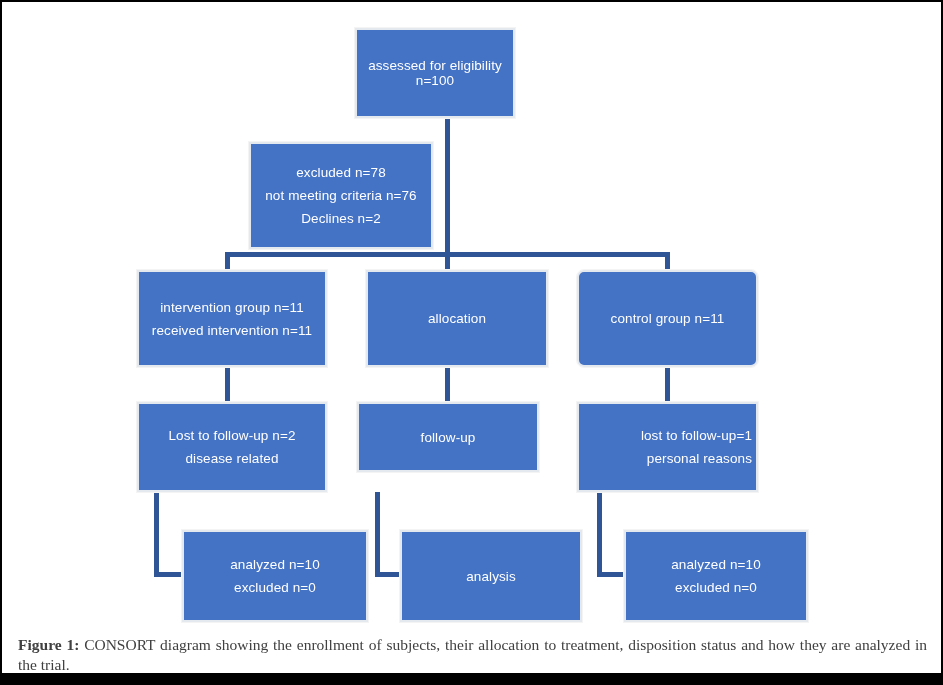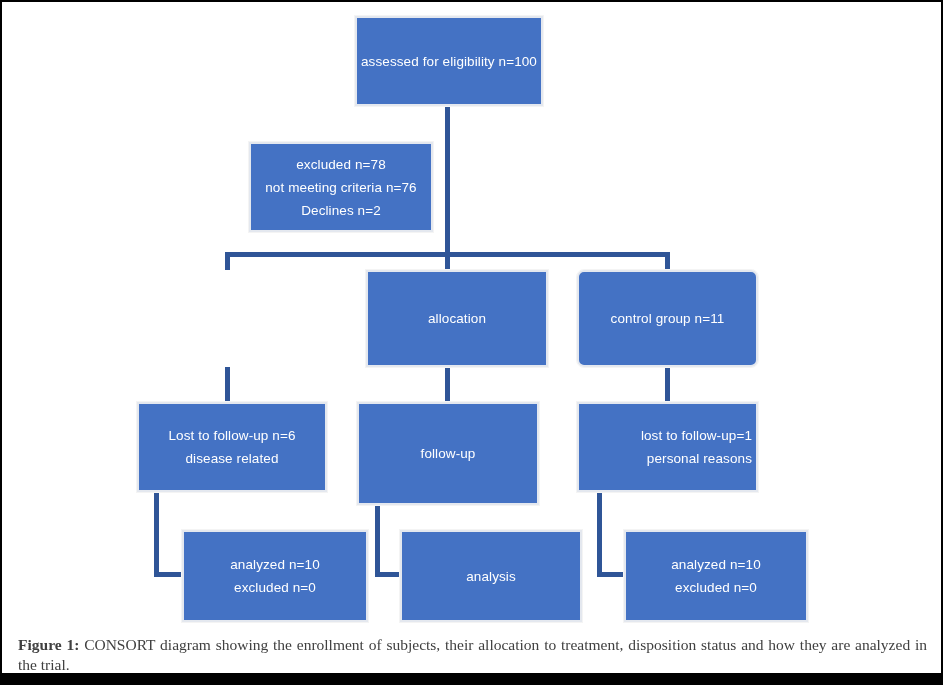--- a/index.html
+++ b/index.html
@@ -63,45 +63,49 @@
   <div class="conn" style="left:223px; top:365px; width:5px; height:35px;"></div>
   <div class="conn" style="left:443px; top:365px; width:5px; height:35px;"></div>
   <div class="conn" style="left:663px; top:365px; width:5px; height:35px;"></div>
   <div class="conn" style="left:152px; top:490px; width:5px; height:85px;"></div>
   <div class="conn" style="left:152px; top:570px; width:30px; height:5px;"></div>
   <div class="conn" style="left:373px; top:490px; width:5px; height:85px;"></div>
   <div class="conn" style="left:373px; top:570px; width:27px; height:5px;"></div>
   <div class="conn" style="left:595px; top:490px; width:5px; height:85px;"></div>
   <div class="conn" style="left:595px; top:570px; width:29px; height:5px;"></div>
 
-  <div class="box" style="left:353px; top:14px; width:188px; height:90px;">
+  <div class="box" style="left:353px; top:26px; width:160px; height:90px;">
     <span class="box-line">assessed for eligibility n=100</span>
   </div>
 
-  <div class="box" style="left:247px; top:140px; width:184px; height:90px;">
+  <div class="box" style="left:247px; top:140px; width:184px; height:107px;">
     <span class="box-line">excluded n=78</span>
     <span class="box-line">not meeting criteria n=76</span>
     <span class="box-line">Declines n=2</span>
   </div>
 
+  <div class="box" style="left:135px; top:268px; width:190px; height:97px;">
+    <span class="box-line">intervention group n=11</span>
+    <span class="box-line">received intervention n=11</span>
+  </div>
 
   <div class="box" style="left:364px; top:268px; width:182px; height:97px;">
     <span class="box-line">allocation</span>
   </div>
 
   <div class="box" style="left:575px; top:268px; width:181px; height:97px;border-radius:7px;">
     <span class="box-line">control group n=11</span>
   </div>
 
   <div class="box" style="left:135px; top:400px; width:190px; height:90px;">
-    <span class="box-line">Lost to follow-up n=6</span>
+    <span class="box-line">Lost to follow-up n=2</span>
     <span class="box-line">disease related</span>
   </div>
 
-  <div class="box" style="left:355px; top:400px; width:182px; height:103px;">
+  <div class="box" style="left:355px; top:400px; width:182px; height:70px;">
     <span class="box-line">follow-up</span>
   </div>
 
   <div class="box" style="left:575px; top:400px; width:181px; height:90px;align-items:flex-end;">
     <span class="box-line">lost to follow-up=1</span>
     <span class="box-line">personal reasons</span>
   </div>
 
   <div class="box" style="left:180px; top:528px; width:186px; height:92px;">
     <span class="box-line">analyzed n=10</span>

